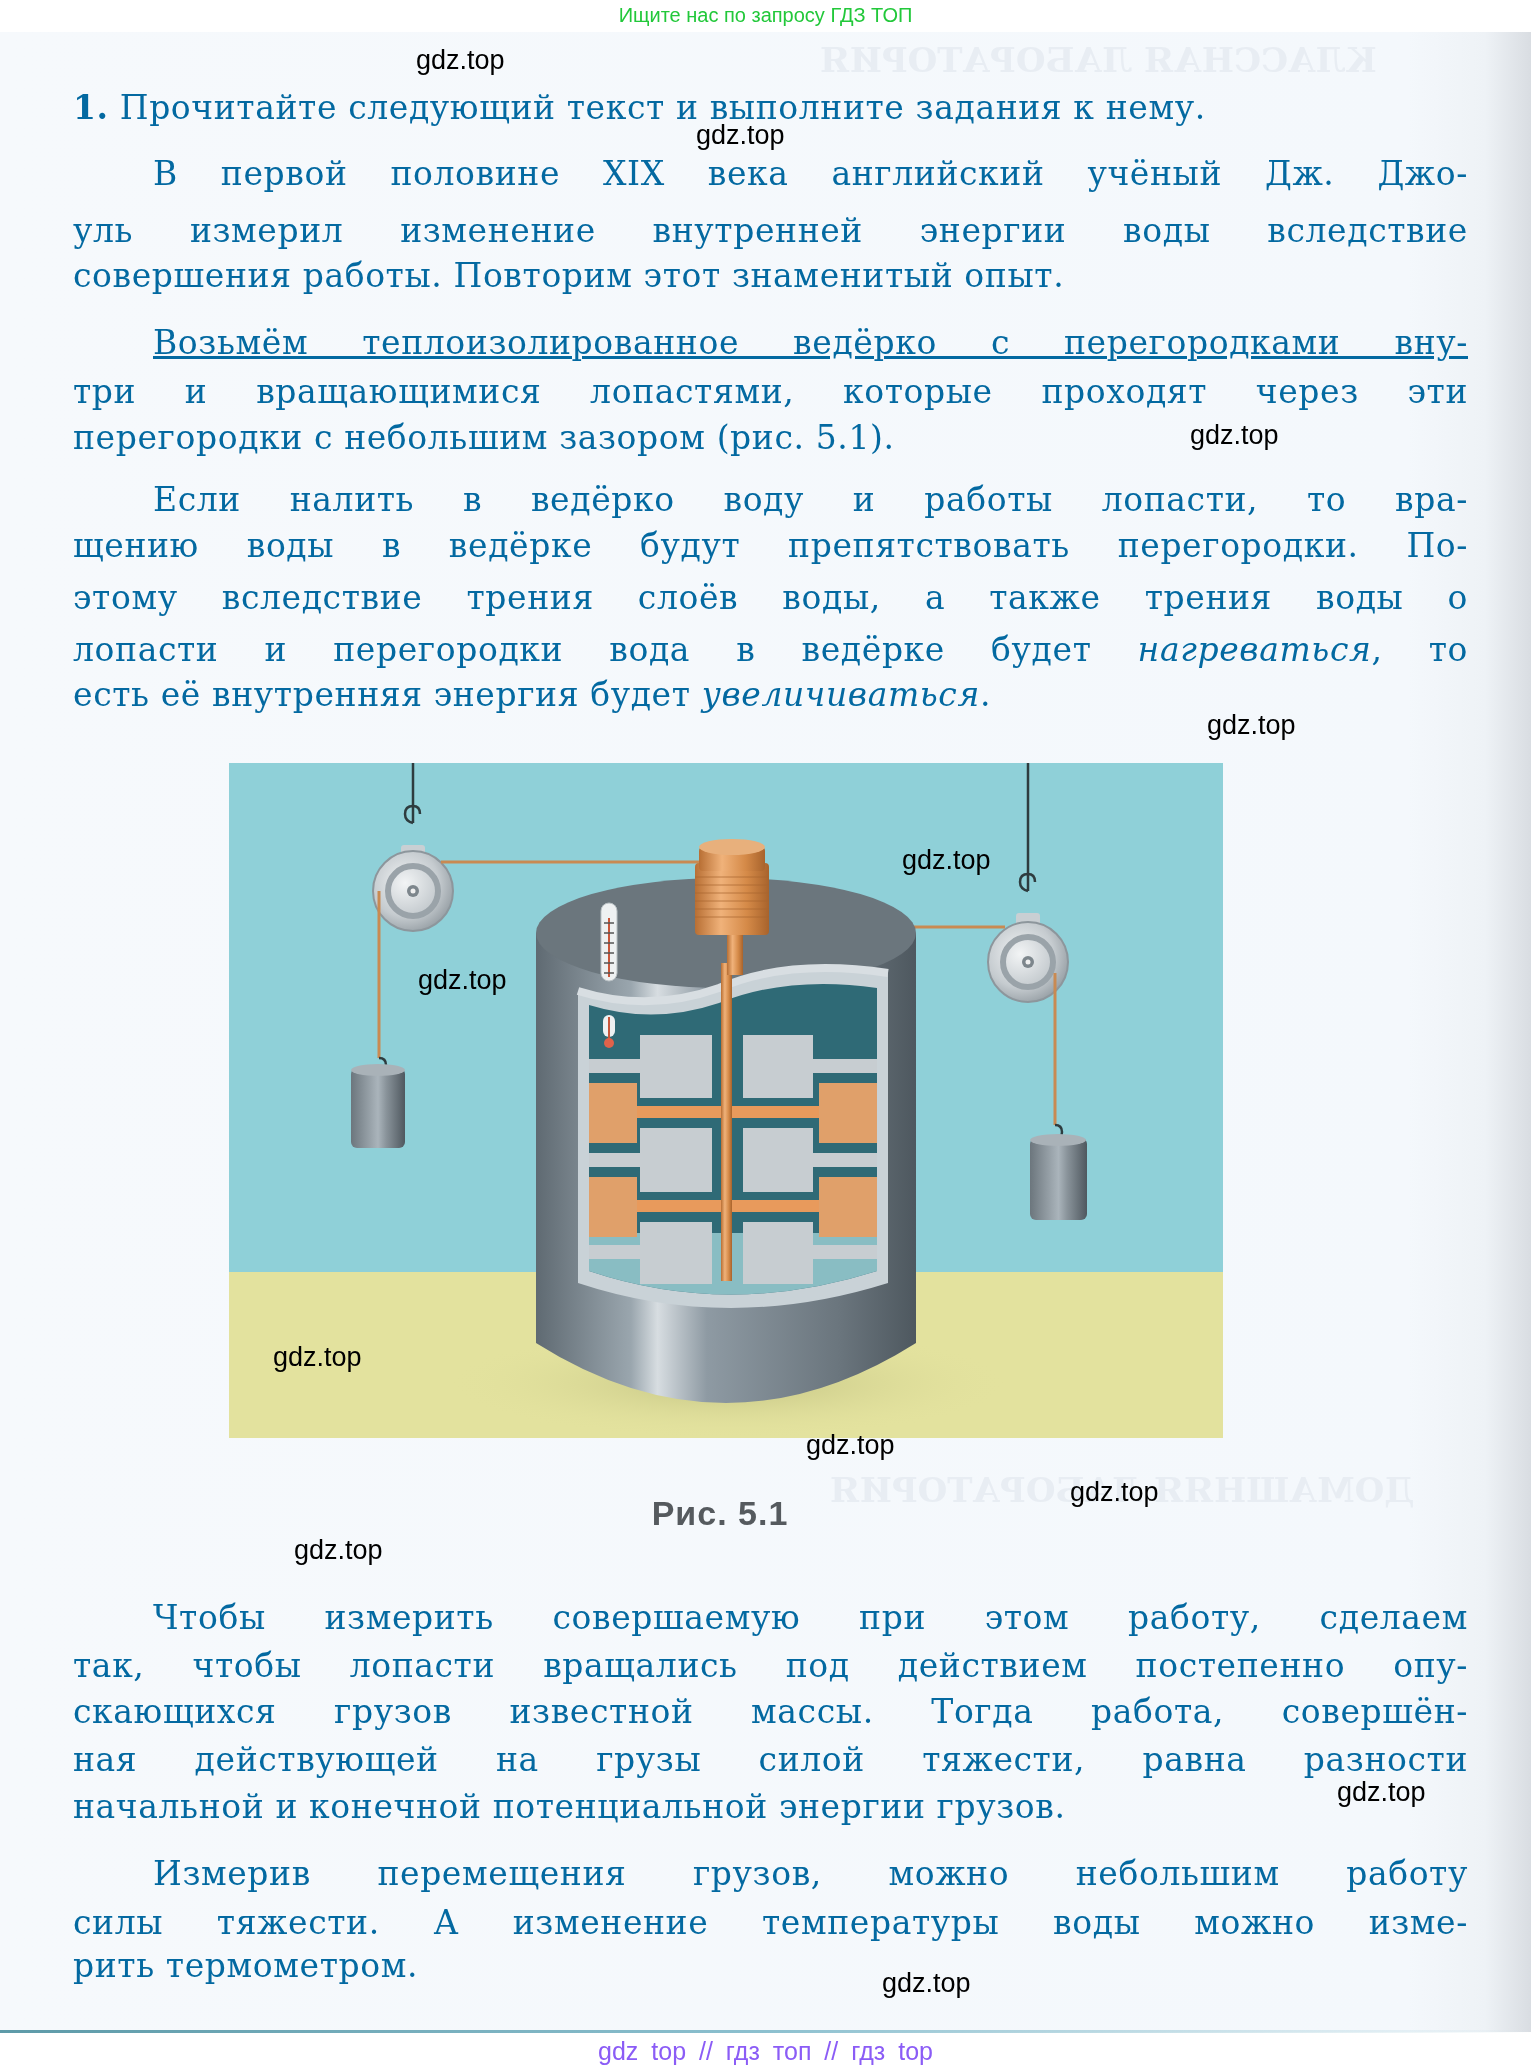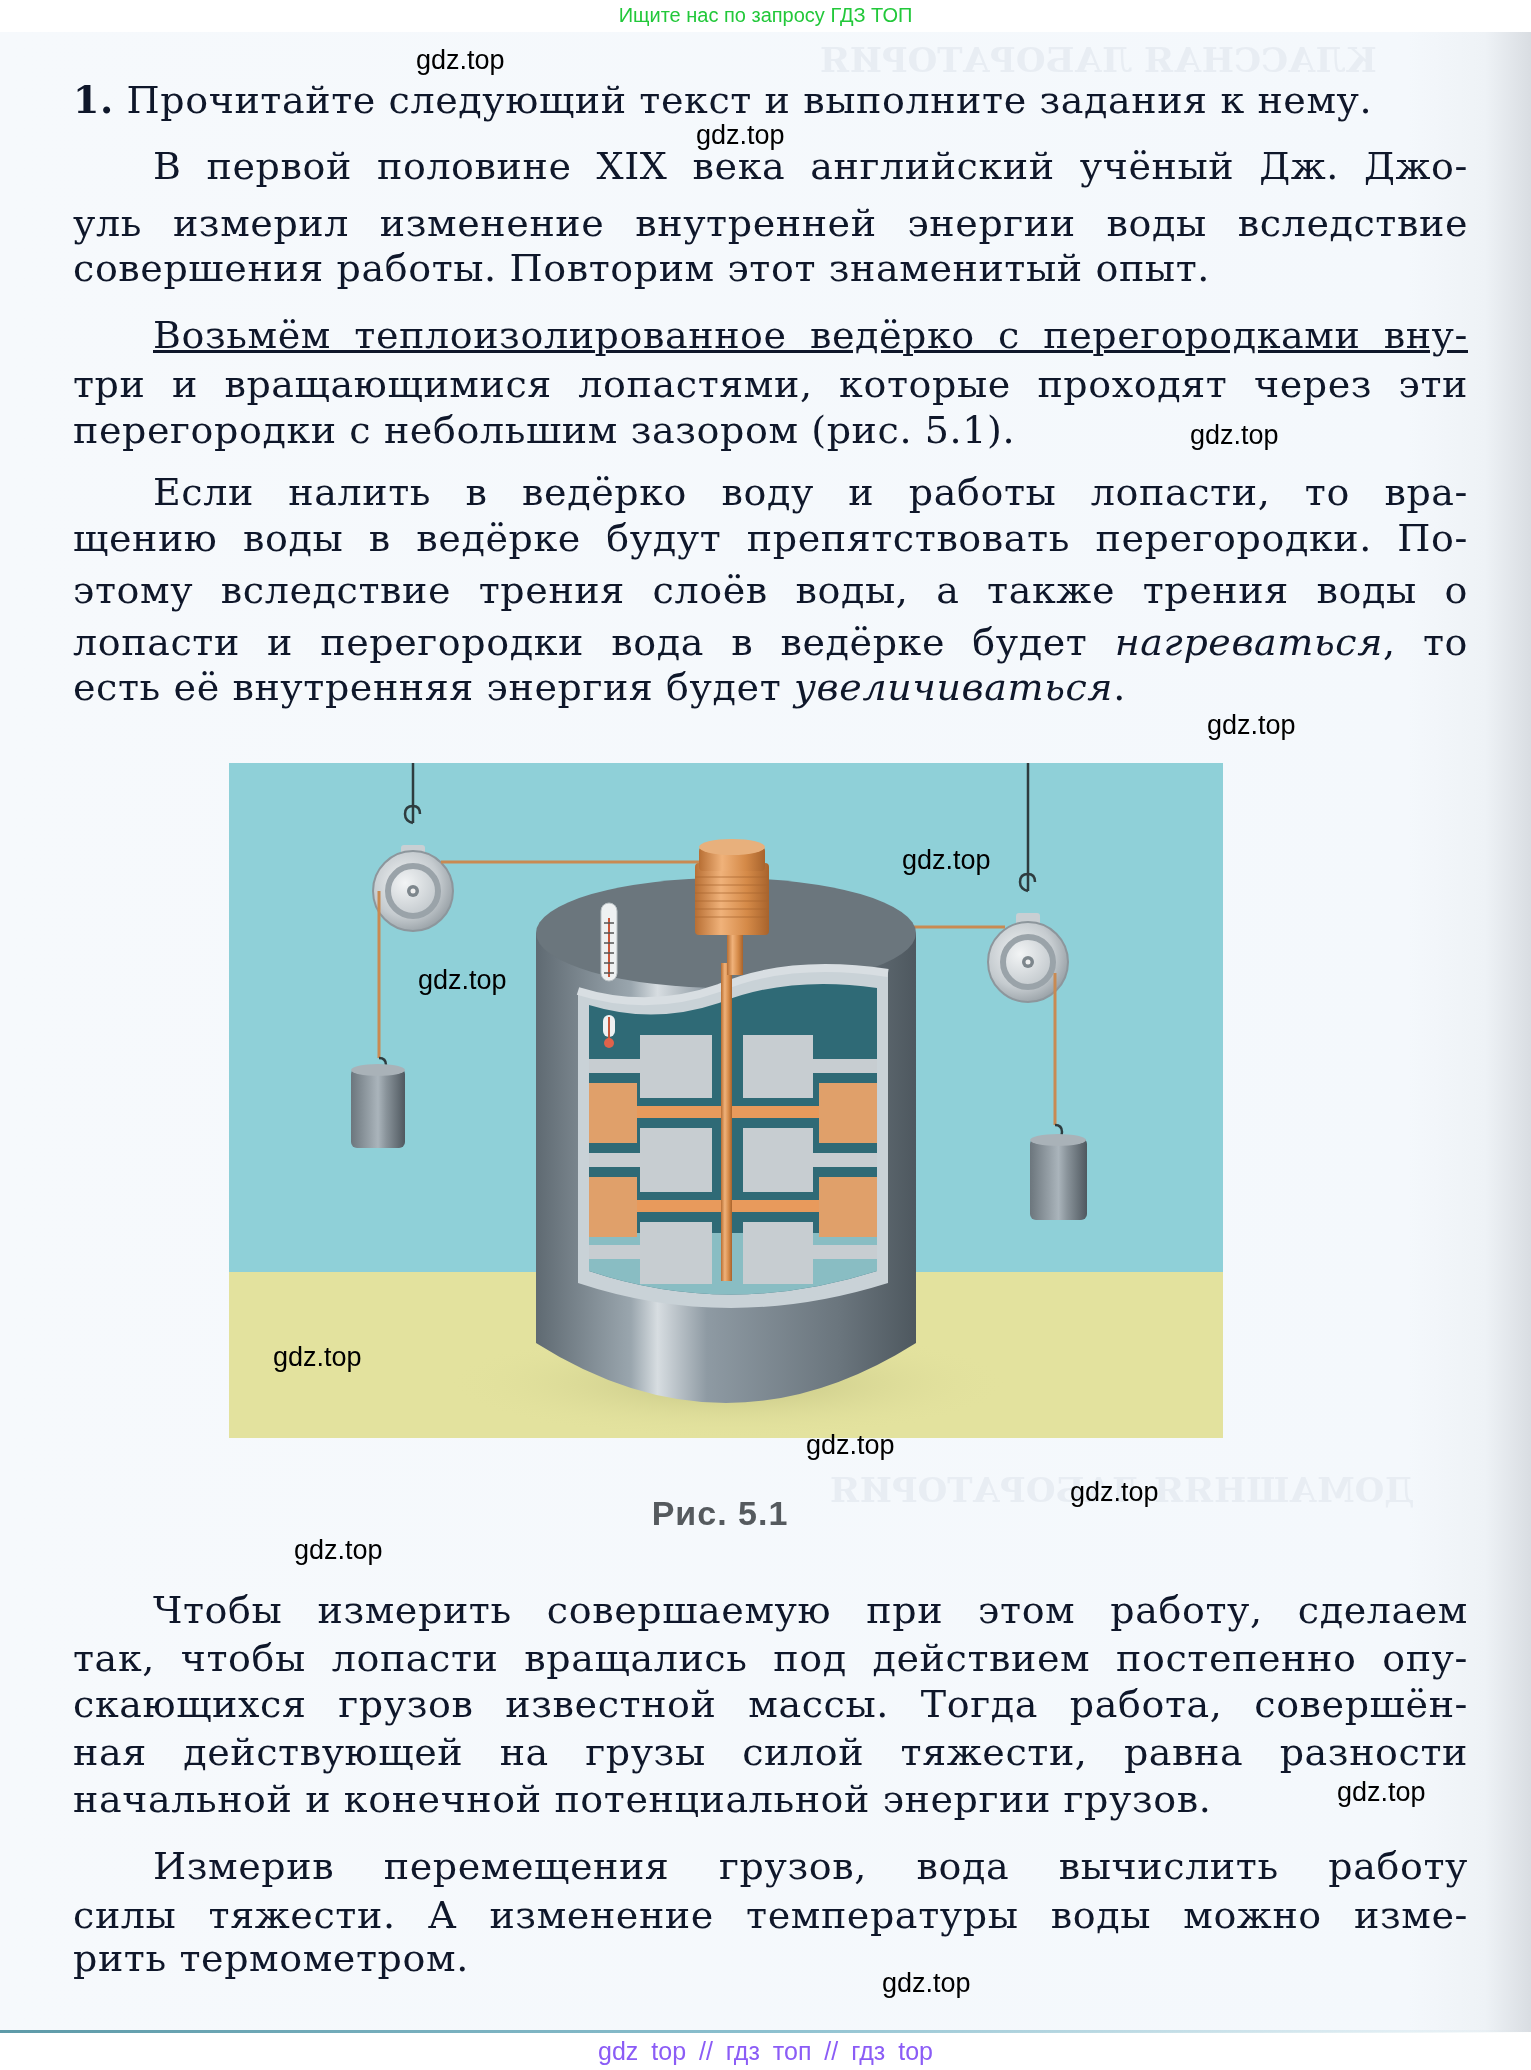--- a/index.html
+++ b/index.html
@@ -6,22 +6,22 @@
   body { width:1531px; height:2070px; position:relative; background:#ffffff; overflow:hidden;
          font-family:"DejaVu Serif", serif; }
   .banner-top { position:absolute; left:0; top:0; width:1531px; height:32px; text-align:center;
                 font-family:"Liberation Sans", sans-serif; font-size:20px; line-height:30px; color:#22c83a; }
   .page { position:absolute; left:0; top:32px; width:1531px; height:2000px;
           background:linear-gradient(90deg,#f6f9fc 0%,#f4f8fc 92%,#eef2f6 97%,#d9dde2 100%); }
   .page-bottom-line { position:absolute; left:0; top:1998px; width:1531px; height:3px;
           background:linear-gradient(90deg,#5d9aa8 0%,#8cc0cf 50%,rgba(200,225,235,0) 100%); }
   .bleed { position:absolute; color:#e8edf3; font-family:"DejaVu Serif", serif; font-weight:bold; font-size:34px;
            transform:scaleX(-1); white-space:nowrap; }
-  .line { position:absolute; left:73px; width:1395px; font-size:38px; line-height:40px; color:#0f172a;
-          white-space:nowrap; letter-spacing:0.6px; text-align:justify; text-align-last:justify; }
+  .line { position:absolute; left:73px; width:1395px; font-size:33px; line-height:40px; color:#0369a1;
+          white-space:nowrap; letter-spacing:0.6px; text-align:justify; text-align-last:justify;margin-top:8px; }
   .line.last { text-align-last:left; }
   .line.indent { padding-left:80px; width:1315px; }
   .line i { }
   .num { font-weight:bold; }
   .fig { position:absolute; left:229px; top:763px; width:994px; height:675px; }
   .caption { position:absolute; left:600px; top:1494px; width:240px; text-align:center;
              font-family:"Liberation Sans", sans-serif; font-weight:bold; font-size:34px; color:#555a5e;
              letter-spacing:1px; }
   .wm { position:absolute; font-family:"Liberation Sans", sans-serif; font-size:27px; color:#000; line-height:30px; }
   .banner-bottom { position:absolute; left:0; top:2034px; width:1531px; height:36px; text-align:center;
@@ -202,21 +202,21 @@
 </svg>
 
 <div class="caption">Рис. 5.1</div>
 
 <div class="line indent" style="top:1590px;">Чтобы измерить совершаемую при этом работу, сделаем</div>
 <div class="line" style="top:1638px;">так, чтобы лопасти вращались под действием постепенно опу-</div>
 <div class="line" style="top:1684px;">скающихся грузов известной массы. Тогда работа, совершён-</div>
 <div class="line" style="top:1732px;">ная действующей на грузы силой тяжести, равна разности</div>
 <div class="line last" style="top:1779px;">начальной и конечной потенциальной энергии грузов.</div>
 
-<div class="line indent" style="top:1846px;">Измерив перемещения грузов, вода вычислить работу</div>
+<div class="line indent" style="top:1846px;">Измерив перемещения грузов, можно небольшим работу</div>
 <div class="line" style="top:1895px;">силы тяжести. А изменение температуры воды можно изме-</div>
 <div class="line last" style="top:1938px;">рить термометром.</div>
 
 <div class="wm" style="left:416px;top:45px;">gdz.top</div>
 <div class="wm" style="left:696px;top:120px;">gdz.top</div>
 <div class="wm" style="left:1190px;top:420px;">gdz.top</div>
 <div class="wm" style="left:1207px;top:710px;">gdz.top</div>
 <div class="wm" style="left:902px;top:845px;">gdz.top</div>
 <div class="wm" style="left:418px;top:965px;">gdz.top</div>
 <div class="wm" style="left:273px;top:1342px;">gdz.top</div>

